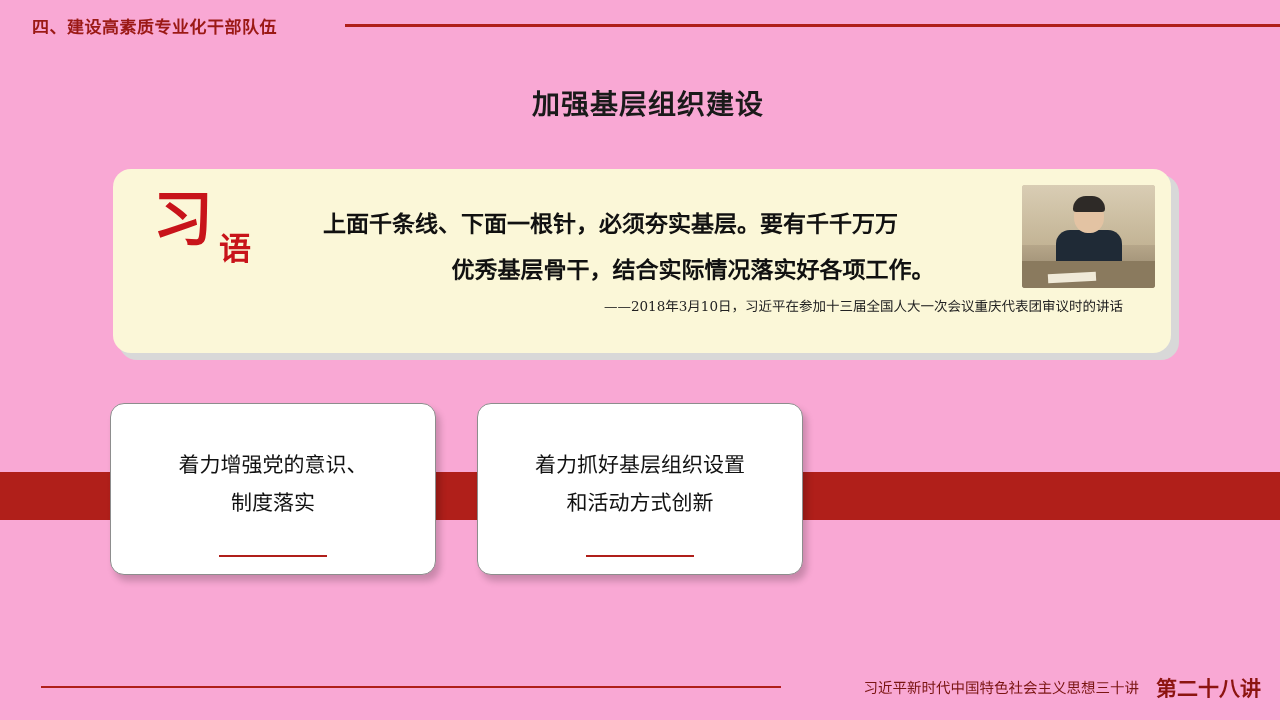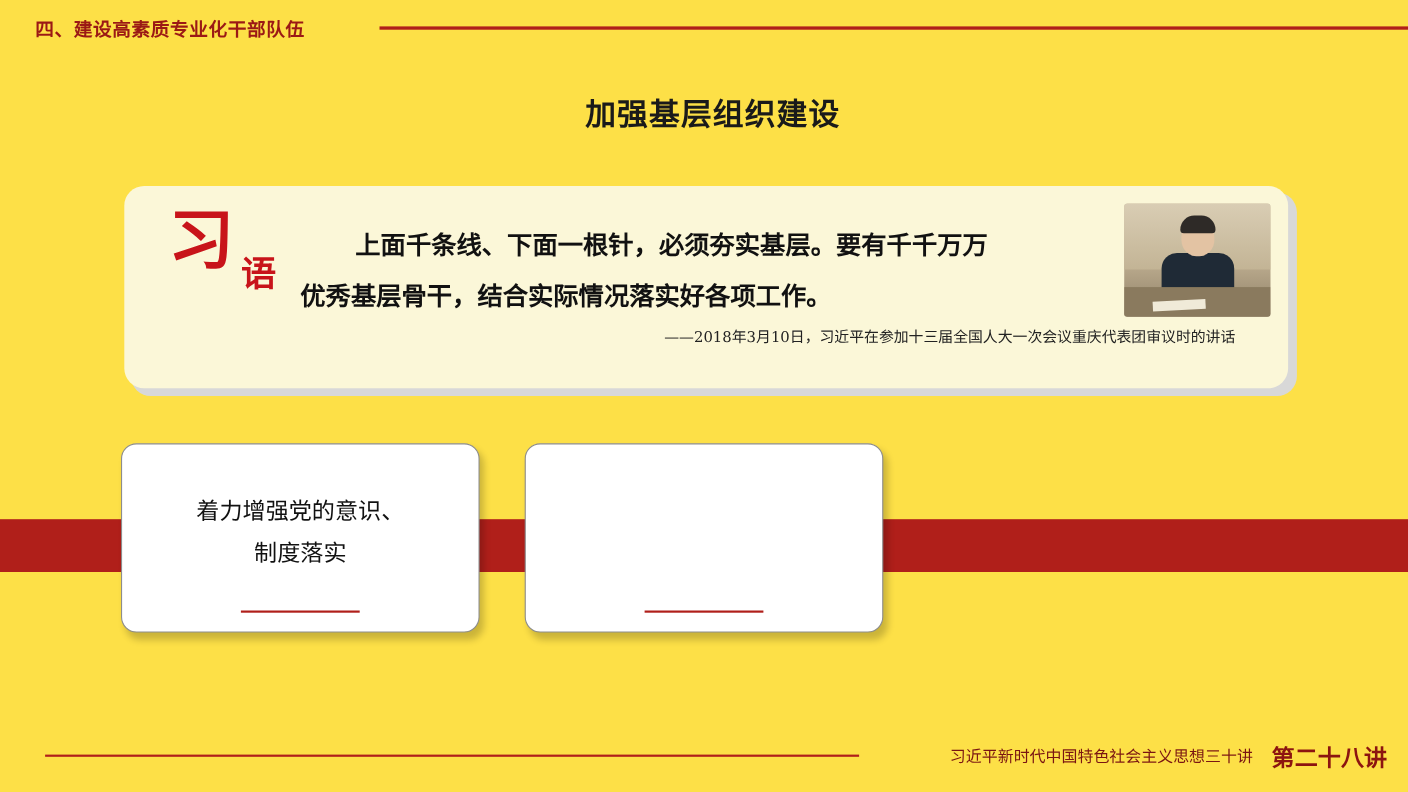--- a/index.html
+++ b/index.html
@@ -11,21 +11,21 @@
     height: 720px;
     overflow: hidden;
     background: #ffffff;
     font-family: "Liberation Sans", "DejaVu Sans", sans-serif;
     position: relative;
   }
 
   .slide {
     position: absolute;
     inset: 0;
-    background: #fde047;
+    background: #f9a8d4;
   }
 
   
   .header {
     position: absolute;
     top: 10px;
     left: 0;
     width: 100%;
     height: 34px;
   }
@@ -127,20 +127,21 @@
     font-family: "DejaVu Serif", "Liberation Serif", serif;
     font-size: 23px;
     color: #111;
     line-height: 46px;
     text-align: left;
     font-weight: bold;
   }
   .quote-text .line2 {
     display: block;
     margin-left: -50px;
+    text-align: center;
   }
   .quote-source {
     position: absolute;
     left: 210px;
     top: 126px;
     width: 800px;
     text-align: right;
     font-size: 13.5px;
     color: #222;
     font-family: "DejaVu Serif", "Liberation Serif", serif;
@@ -336,20 +337,24 @@
 
   <div class="cards">
     <div class="card">
       <div class="card-text">
         <div>着力增强党的意识、</div>
         <div>制度落实</div>
       </div>
       <div class="card-underline"></div>
     </div>
     <div class="card">
+      <div class="card-text">
+        <div>着力抓好基层组织设置</div>
+        <div>和活动方式创新</div>
+      </div>
       <div class="card-underline"></div>
     </div>
   </div>
 
   <div class="footer">
     <div class="footer-rule"></div>
     <div class="footer-text">习近平新时代中国特色社会主义思想三十讲</div>
     <div class="footer-lecture">第二十八讲</div>
   </div>
 

